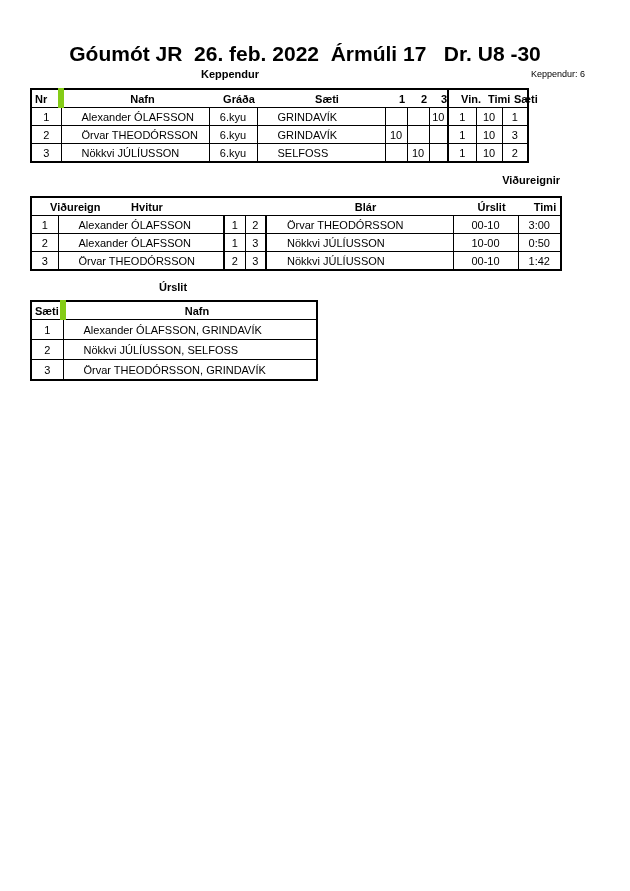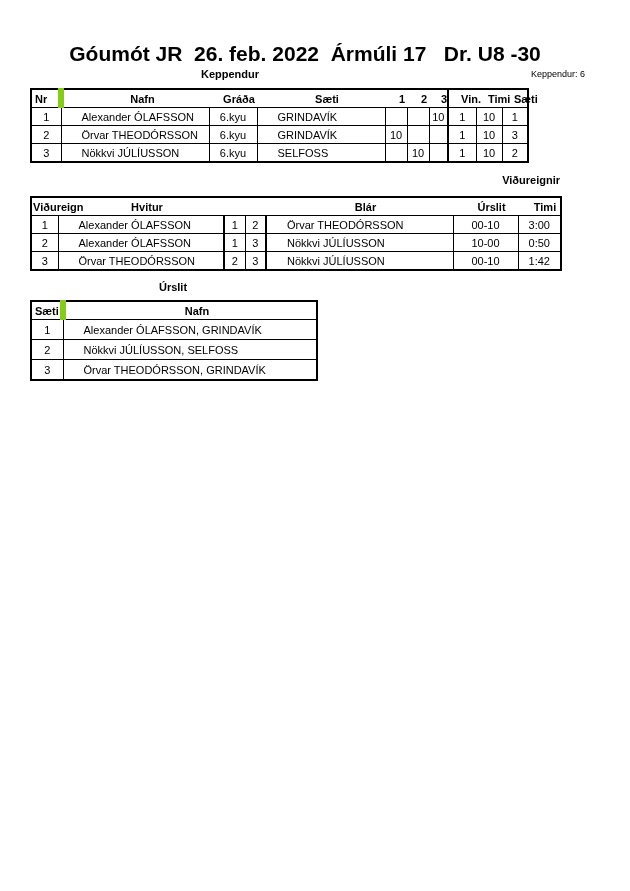--- a/index.html
+++ b/index.html
@@ -116,21 +116,21 @@
       <col style="width:27px">
         <col style="width:166px">
         <col style="width:21px">
         <col style="width:21px">
       <col style="width:187px">
         <col style="width:65px">
         <col style="width:43px">
     </colgroup>
     <tbody>
         <tr>
-      <th class="hl" style="padding-left:1px">Viðureign</th>
+      <th class="hl" style="padding-left:18px">Viðureign</th>
       <th>Hvitur</th>
       <th></th>
       <th></th>
       <th>Blár</th>
       <th>Úrslit</th>
       <th>Timi</th>
     </tr>
     <tr>
       <td>1</td>
       <td class="al">Alexander ÓLAFSSON</td>

